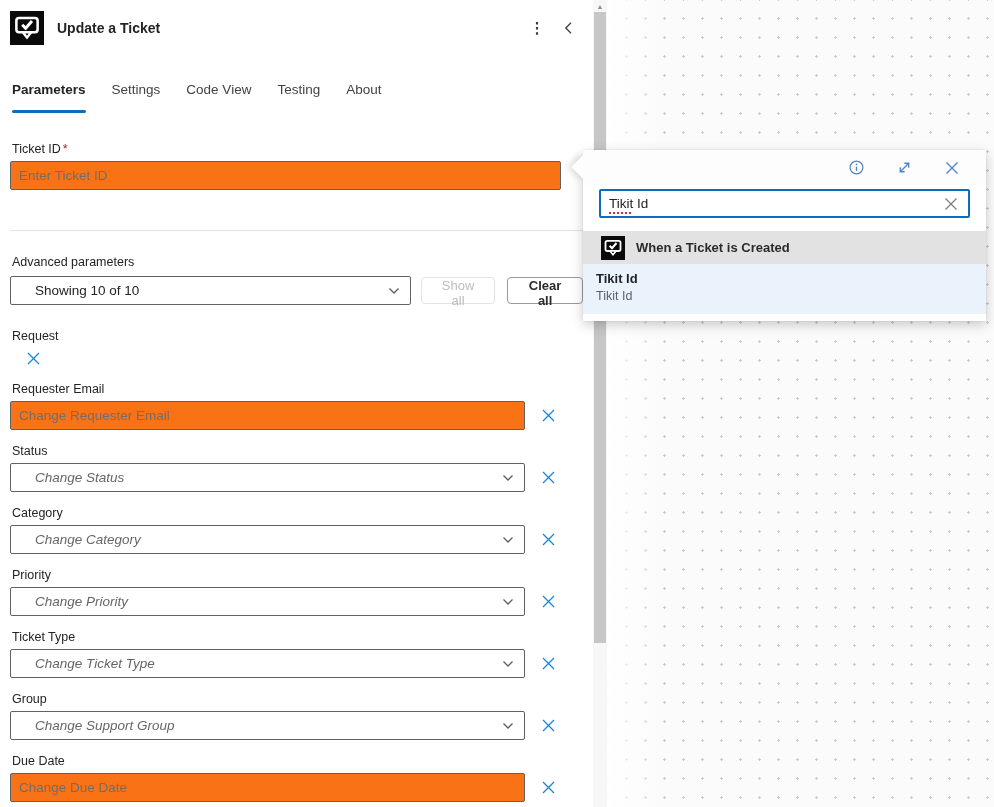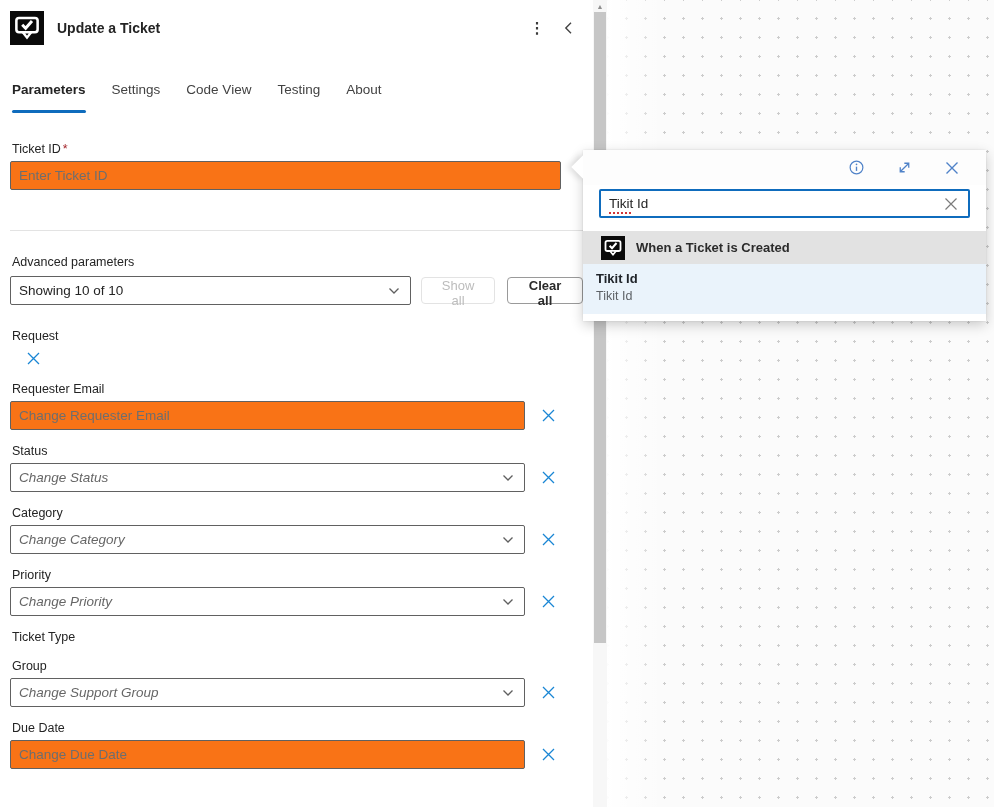--- a/index.html
+++ b/index.html
@@ -44,21 +44,21 @@
     font-size:13.5px; color:#242424; font-family:"Liberation Sans", sans-serif; background:#f97316; width:100%; }
   .txt::placeholder { color:#6e6e6e; opacity:1; }
 
   .ticket-section { margin-top:29px; }
   .ticket-input { width:551px; }
   .divider { height:1px; background:#e3e3e3; margin-top:40px; }
 
   .adv-section { margin-top:24px; }
   .adv-row { display:flex; align-items:center; margin-top:6px; }
   .select { display:flex; align-items:center; justify-content:space-between;
-    height:29px; border:1px solid #616161; border-radius:2px; padding:0 10px 0 8px;
+    height:29px; border:1px solid #616161; border-radius:2px; padding:0 10px 0 24px;
     background:#fff; cursor:pointer; }
   .adv-select { width:407px; }
   .select-text { font-size:13.5px; color:#242424; }
   .ph-italic { font-style:italic; color:#666; }
   .btn { height:27px; padding:0 12px; border-radius:4px; background:#fff; font-size:13px;
     font-family:"Liberation Sans", sans-serif; cursor:pointer; }
   .btn-showall { margin-left:10px; color:#bcbcbc; border:1px solid #e3e3e3; }
   .btn-clearall { margin-left:12px; color:#2b2b2b; border:1px solid #9a9a9a;font-weight:bold; }
 
   .fields { margin-top:24px; }
@@ -225,20 +225,33 @@
             <button class="dismiss">
               <svg width="15" height="15" viewBox="0 0 15 15">
                   <path d="M2 2 L13 13 M13 2 L2 13" stroke="#1a86d4" stroke-width="1.3"></path>
                 </svg>
             </button>
           </div>
         </div>
 
         <div class="field">
           <div class="f-label">Ticket Type</div>
+          <div class="field-row">
+            <div class="select field-input">
+              <span class="select-text ph-italic">Change Ticket Type</span>
+              <svg width="12" height="8" viewBox="0 0 12 8">
+                  <path d="M1.5 1.5 L6 6 L10.5 1.5" fill="none" stroke="#5f5f5f" stroke-width="1.3"></path>
+                </svg>
+            </div>
+            <button class="dismiss">
+              <svg width="15" height="15" viewBox="0 0 15 15">
+                  <path d="M2 2 L13 13 M13 2 L2 13" stroke="#1a86d4" stroke-width="1.3"></path>
+                </svg>
+            </button>
+          </div>
         </div>
 
         <div class="field">
           <div class="f-label">Group</div>
           <div class="field-row">
             <div class="select field-input">
               <span class="select-text ph-italic">Change Support Group</span>
               <svg width="12" height="8" viewBox="0 0 12 8">
                   <path d="M1.5 1.5 L6 6 L10.5 1.5" fill="none" stroke="#5f5f5f" stroke-width="1.3"></path>
                 </svg>

